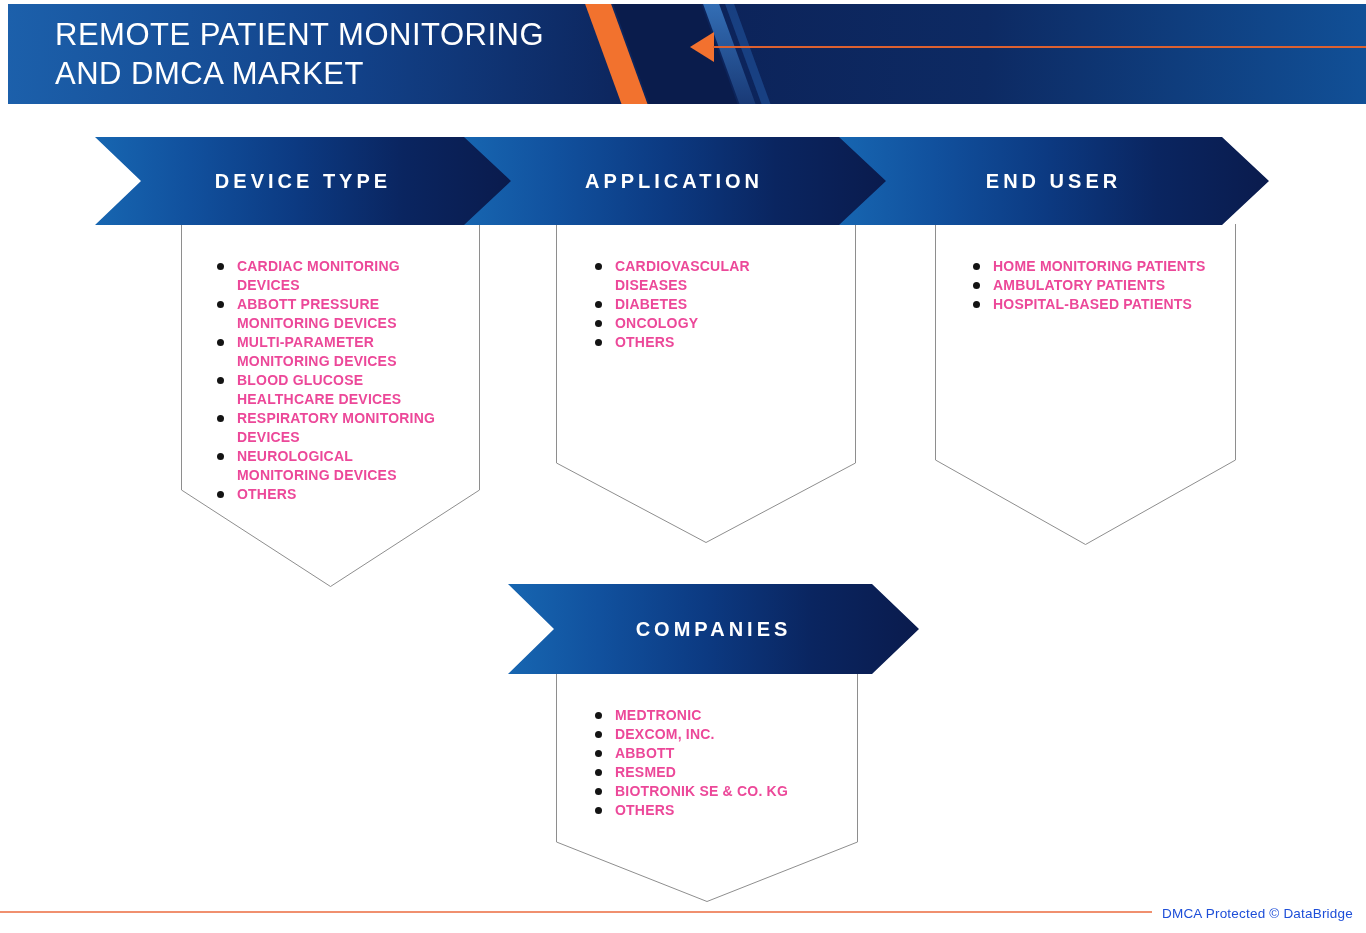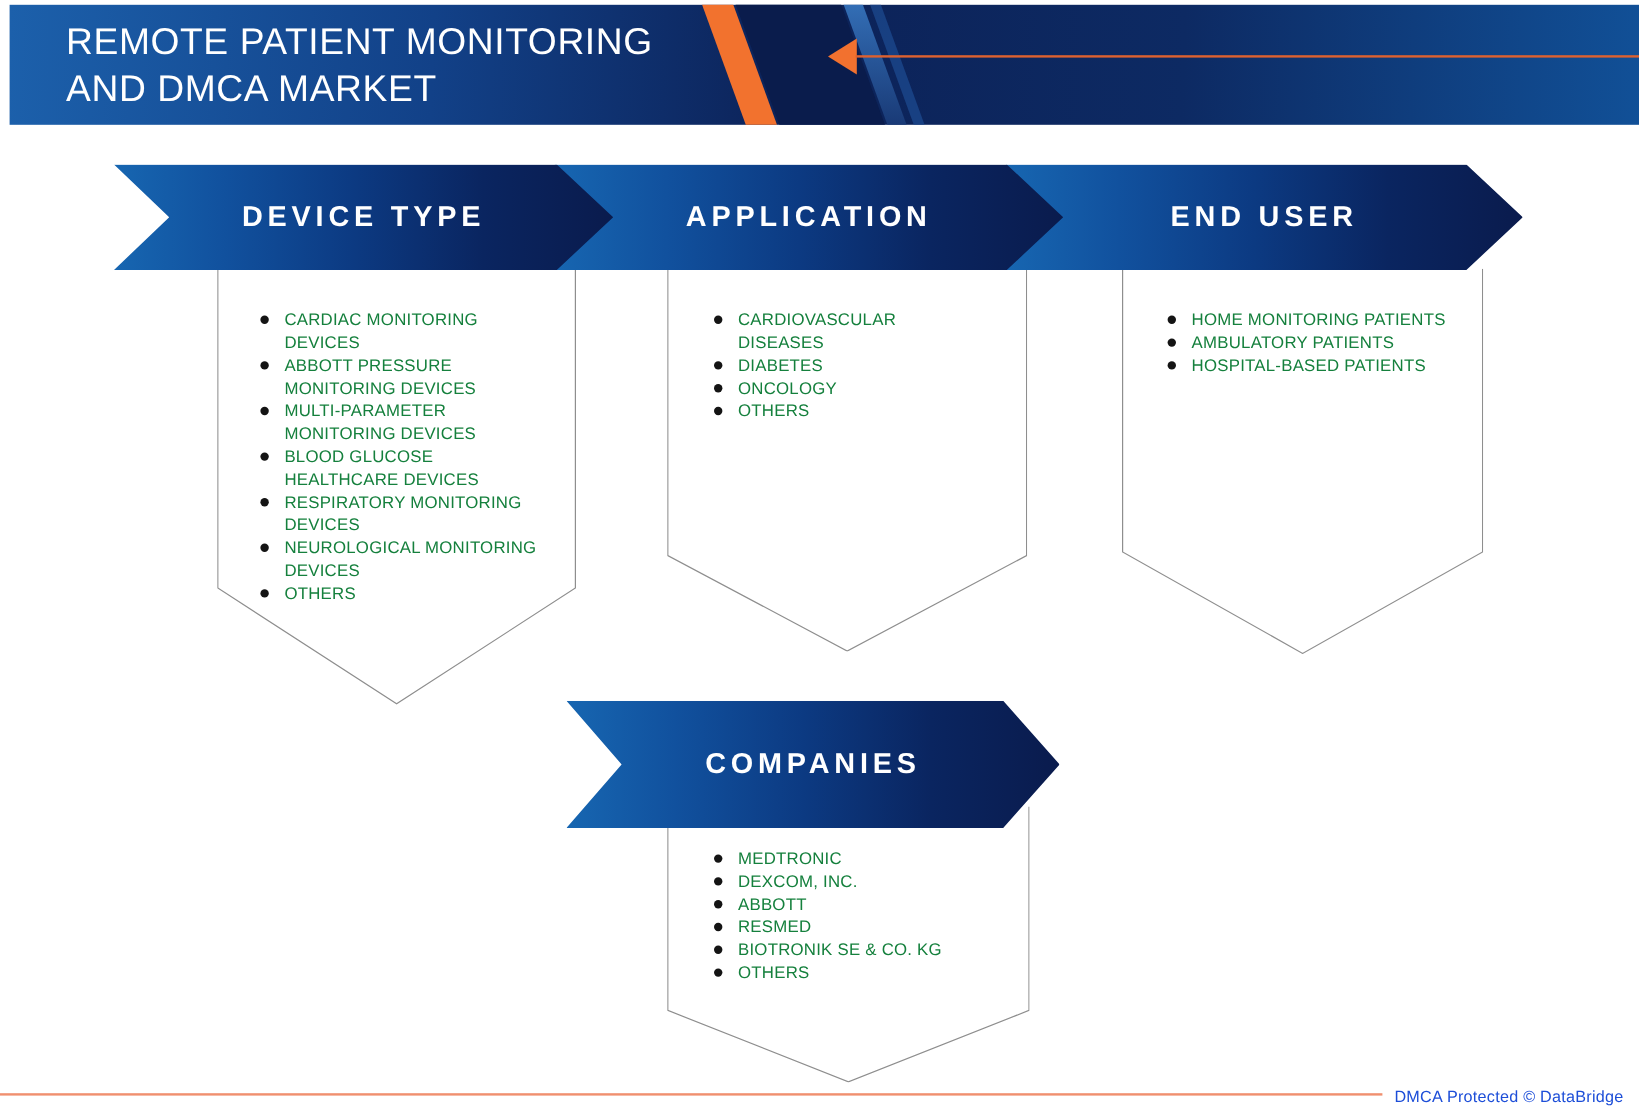--- a/index.html
+++ b/index.html
@@ -32,39 +32,39 @@
     position:absolute; left:705px; top:42px; right:0; height:2px; background:#dd6130;
   }
 
   
   .banner {
     position:absolute; height:88px; display:flex; align-items:center; justify-content:center;
     background:linear-gradient(90deg,#1766b1 0%,#11519e 22%,#0c3a82 48%,#0a2560 74%,#0a1b4d 100%);
     clip-path:polygon(0% 0%, calc(100% - 47px) 0%, 100% 50%, calc(100% - 47px) 100%, 0% 100%, 46px 50%);
   }
   .banner-label {
-    color:#ffffff; font-weight:700; font-size:24px; letter-spacing:4px; white-space:nowrap;
+    color:#ffffff; font-weight:700; font-size:20px; letter-spacing:4px; white-space:nowrap;
   }
   .banner-device      { left:95px;  top:137px; width:416px; z-index:13; }
   .banner-application { left:462px; top:137px; width:424px; z-index:12; }
   .banner-enduser     { left:838px; top:137px; width:431px; z-index:11; }
-  .banner-companies   { left:472px; top:584px; width:411px; height:106px; z-index:13; }
+  .banner-companies   { left:508px; top:584px; width:411px; height:90px; z-index:13; }
 
   
   .pennant { position:absolute; display:block; }
   .pennant path { fill:#ffffff; stroke:#8e8e8e; stroke-width:1; }
 
   
   .seg-list { position:absolute; list-style:none; z-index:20; }
   .seg-list li { display:flex; gap:13px; }
   .seg-list .dot {
     flex:none; width:7px; height:7px; border-radius:50%; background:#141414; margin-top:6px;
   }
   .seg-list .item-text {
-    font-size:14px; line-height:19px; letter-spacing:.2px; color:#15803d;
+    font-size:14px; line-height:19px; letter-spacing:.2px; color:#ec4899;font-weight:bold;
   }
   .list-device      { left:217px; top:257px; width:248px; }
   .list-device .item-text { max-width:212px; }
   .list-application { left:595px; top:257px; width:200px; }
   .list-application .item-text { max-width:158px; }
   .list-enduser     { left:973px; top:257px; width:258px; }
   .list-enduser .item-text { max-width:232px; }
   .list-companies   { left:595px; top:706px; width:258px; }
   .list-companies .item-text { max-width:250px; }
 

